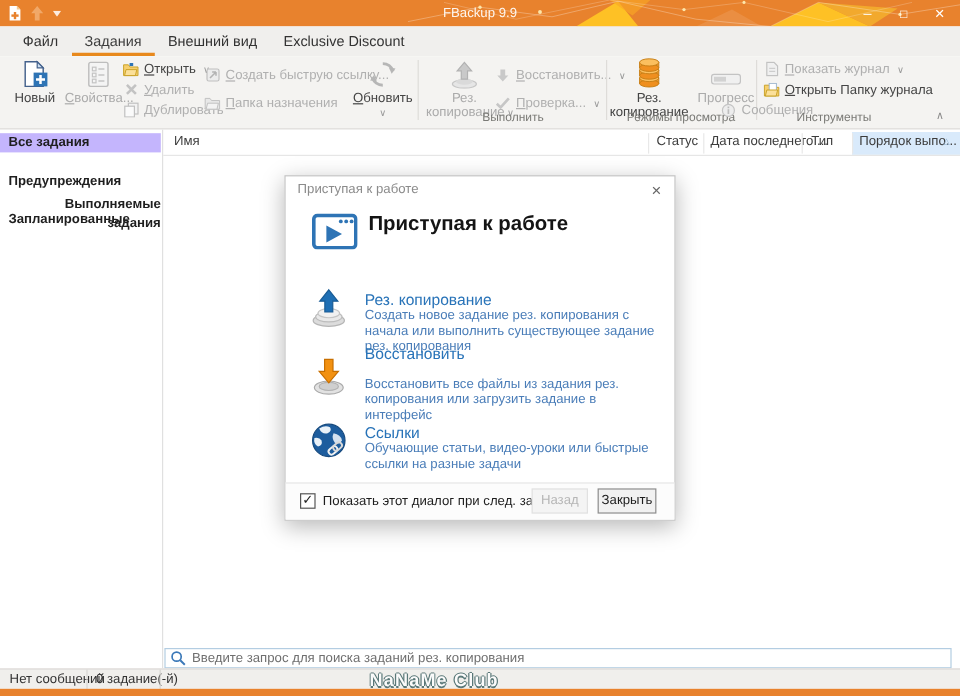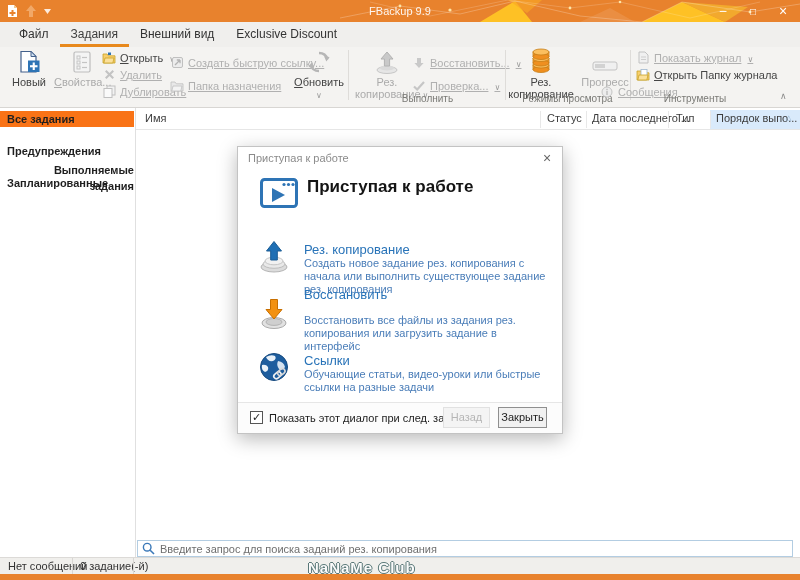--- a/index.html
+++ b/index.html
@@ -23,34 +23,34 @@
   .tab{padding:0 11px;line-height:25px;font-size:12px;color:#333;}
   .tab.active{box-shadow:inset 0 -3px 0 #e8891d;color:#3d3d3d;}
   
   .ribbon{position:absolute;left:0;top:47px;right:0;height:61px;background:#f4f3f1;border-bottom:1px solid #d8d6d3;box-sizing:border-box;}
   .rsep{position:absolute;top:3px;height:50px;width:1px;background:#dedcd9;}
   .glabel{position:absolute;top:46px;font-size:10px;color:#7a7a76;text-align:center;}
   .bigbtn{position:absolute;top:1px;text-align:center;font-size:11px;color:#444;line-height:12px;}
   .bigbtn .bicon{height:26px;display:flex;align-items:flex-end;justify-content:center;margin-bottom:2px;}
   .bigbtn.disabled{color:#ababab;}
   .smallbtn{position:absolute;height:15px;font-size:11px;color:#454545;display:flex;align-items:center;gap:4px;white-space:nowrap;}
-  .smallbtn.disabled{color:#b0b0b0;text-decoration:underline;}
+  .smallbtn.disabled{color:#b0b0b0;}
   .sicon{width:14px;height:14px;flex:none;display:flex;align-items:center;justify-content:center;}
   .caret::after{content:"∨";font-size:8px;color:#9a9a9a;margin-left:2px;}
   .caret-block{display:block;text-align:center;}
   .caret-block::after{content:"∨";font-size:8px;color:#9a9a9a;}
   .ribbon-collapse{position:absolute;left:780px;top:44px;font-size:9px;color:#8a8a8a;}
   .ribbon-collapse::after{content:"∧";}
   u{text-decoration:underline;}
   
   .main{position:absolute;left:0;top:108px;right:0;bottom:23px;background:#fff;}
   .side-divider{position:absolute;left:135px;top:108px;width:1px;bottom:23px;background:#e0e0e0;}
   .sidebar-item{position:absolute;left:0;width:134px;height:16px;line-height:16px;padding-left:7px;
                 font-size:11px;font-weight:bold;color:#1f1f1f;box-sizing:border-box;}
-  .sidebar-item.selected{background:#f97316;}
+  .sidebar-item.selected{background:#c4b5fd;}
   .thead-cell{position:absolute;top:112px;font-size:11px;color:#3c3c3c;}
   .thead-sep{position:absolute;top:111px;height:17px;width:1px;background:#e8e8e8;}
   .thead-underline{position:absolute;left:136px;right:0;top:129px;height:1px;background:#e6e6e6;}
   .thead-hl{position:absolute;left:710px;right:0;top:110px;height:19px;background:#d9eafb;}
   .sort-icon{position:absolute;left:786px;top:114px;font-size:7px;color:#8fb0cc;}
   .sort-icon::after{content:"△";}
   
   .searchbox{position:absolute;left:137px;top:540px;width:656px;height:17px;border:1px solid #b3cde2;
              background:#fff;box-sizing:border-box;font-size:11px;color:#444;padding:0 4px 0 22px;outline:none;}
   .searchbox::placeholder{color:#6f6f6f;}

